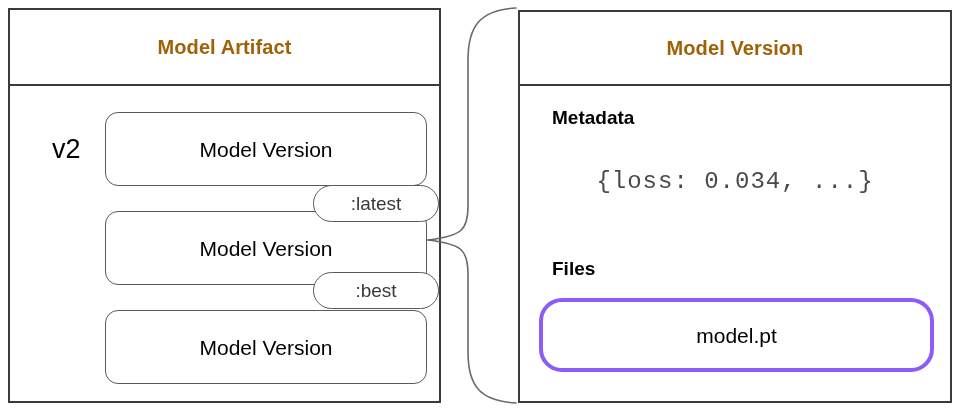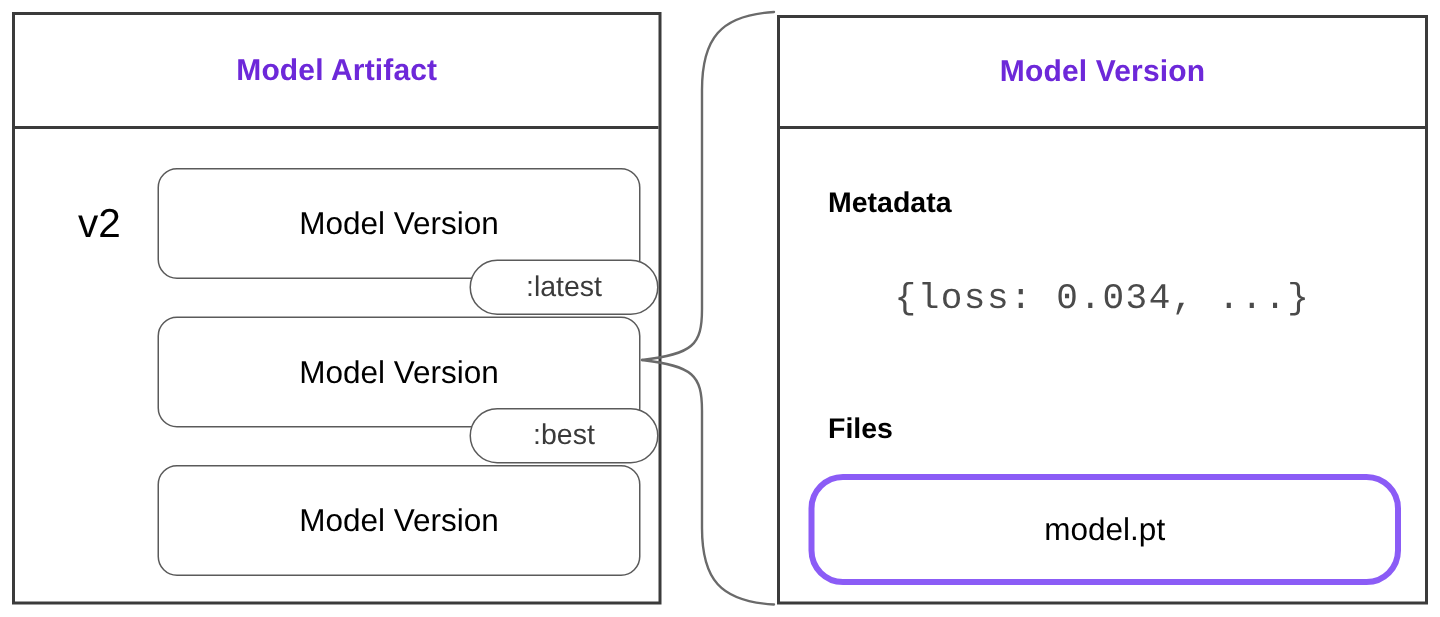--- a/index.html
+++ b/index.html
@@ -44,32 +44,32 @@
     display: flex;
     align-items: center;
     justify-content: center;
   }
   .panel-version .panel-header { height: 74px; }
 
   .panel-title {
     font-size: 20px;
     font-weight: bold;
     letter-spacing: 0.1px;
-    color: #6d28d9;
+    color: #a16207;
     line-height: 1;
   }
 
   .panel-body {
     position: absolute;
     left: 0;
     top: 76px;
     right: 0;
     bottom: 0;
   }
-  .panel-version .panel-body { top: 80px; }
+  .panel-version .panel-body { top: 62px; }
 
   
   .version-row {
     position: absolute;
     left: 0;
     width: 100%;
     height: 74px;
   }
   .version-row.row-v2 { top: 26px; }
   .version-row.row-v1 { top: 125px; }
@@ -116,21 +116,21 @@
     border-radius: 19px;
     background: #ffffff;
     display: flex;
     align-items: center;
     justify-content: center;
     font-size: 19px;
     color: #3a3a3a;
     line-height: 1;
     z-index: 5;
   }
-  .tag-latest { top: 87px; }
+  .tag-latest { top: 99px; }
   .tag-best   { top: 186px; text-align: right; }
 
   
   .section-heading {
     position: absolute;
     left: 32px;
     font-size: 19px;
     font-weight: bold;
     color: #000000;
     line-height: 1;

